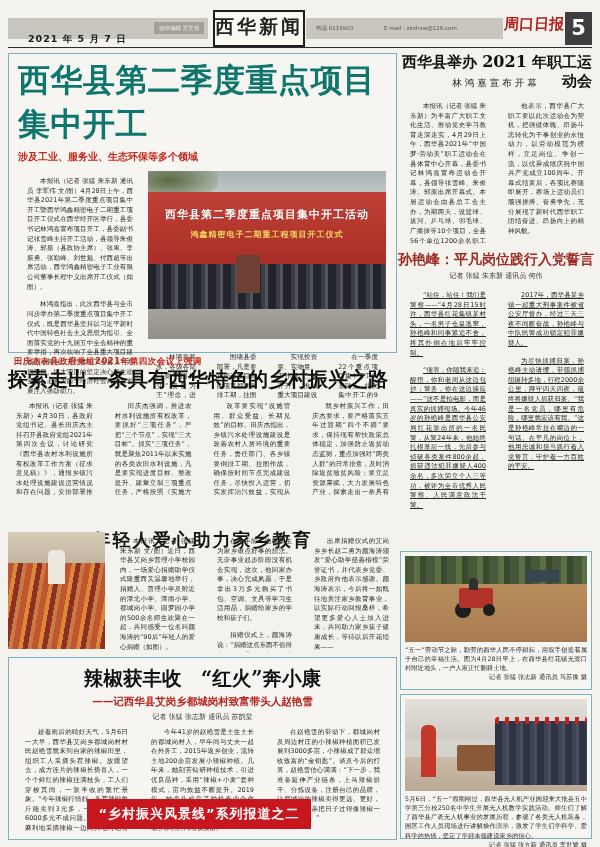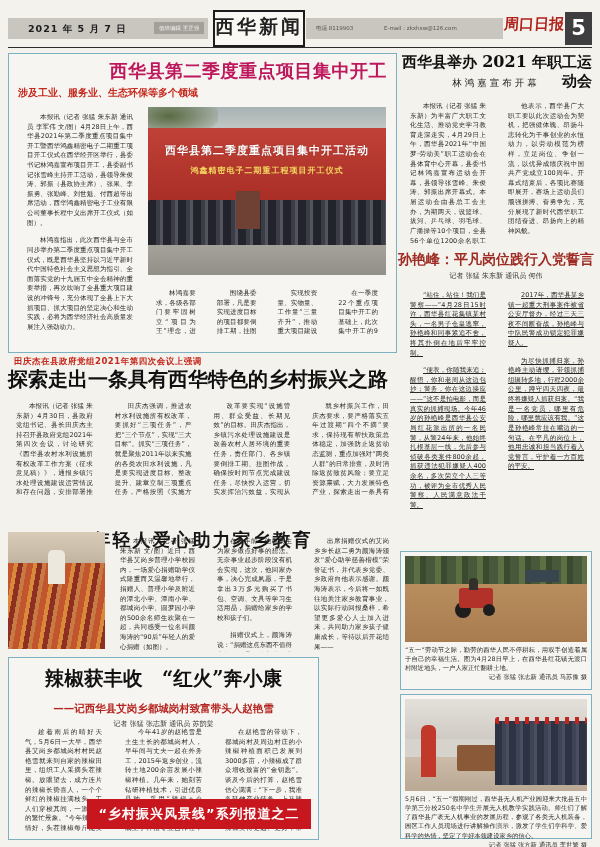--- a/index.html
+++ b/index.html
@@ -2,39 +2,39 @@
 <html><head>
 <meta charset="utf-8">
 <style>
   * { margin:0; padding:0; box-sizing:border-box; }
   html,body { width:600px; height:847px; overflow:hidden; }
   body { background:#f4f2ec; font-family:"DejaVu Sans",sans-serif; color:#222; position:relative; }
 
   
   .hdr-bar { position:absolute; top:18px; height:21px; background:#c9c6c0; }
   .hdr-left { left:8px; width:200px; }
-  .hdr-date { font-size:9.5px; font-weight:bold; color:#1c1c1c; line-height:21px; padding-left:20px; letter-spacing:1px; }
+  .hdr-date { font-size:9.5px; font-weight:bold; color:#1c1c1c; line-height:21px; padding-left:20px; letter-spacing:1px;margin-top:10px; }
   .hdr-editor { position:absolute; left:146px; top:4px; background:#a39f99; color:#f5f5f2; font-size:5.5px; padding:1px 5px; line-height:10px; }
   .masthead-box { position:absolute; left:213px; top:10px; width:92px; height:37px; background:#faf8f3; border:2px solid #1d1d1d; z-index:3; text-align:center; }
   .masthead-box span { font-family:Liberation Mono, monospace; font-weight:bold; font-size:19px; letter-spacing:3px; line-height:33px; }
   .hdr-right { left:306px; width:197px; }
   .hdr-meta { position:absolute; top:0; height:21px; line-height:21px; font-size:5.5px; color:#54524e; }
   .hdr-phone { left:10px; } .hdr-mail { left:78px; }
   .paper-name { position:absolute; left:504px; top:15px; width:60px; font-family:"DejaVu Serif","Liberation Serif",serif; font-weight:bold; font-size:15px; color:#b0221c; letter-spacing:0px; transform:skewX(-4deg); }
   .page-box { position:absolute; left:565px; top:12px; width:27px; height:33px; background:#3e3e40; color:#fff; text-align:center; font-size:21px; font-weight:bold; line-height:33px; }
   .hdr-rule { position:absolute; left:8px; right:8px; top:47px; border-top:1.5px solid #2d2d2d; z-index:1; }
 
   
   .body-col { font-size:6.5px; line-height:1.48; text-align:justify; overflow:hidden; color:#2a2a2a; }
   .para { text-indent:2em; margin:8px; }
   .tealbox { border:1px solid #7db0c0; background:rgba(255,255,255,0.25); }
 
   
   .a1-box { position:absolute; left:8px; top:53px; width:389px; height:300px; padding:5px 9px; }
-  .a1-title { font-family:"DejaVu Serif","Liberation Serif",serif; font-size:18px; font-weight:bold; text-align:right; letter-spacing:0.5px; color:#be185d; }
+  .a1-title { font-family:"DejaVu Serif","Liberation Serif",serif; font-size:32px; font-weight:bold; text-align:left; letter-spacing:0.5px; color:#0f766e; }
   .a1-sub { text-align:left; color:#c5281c; font-size:10px; font-weight:bold; margin-top:3px; }
   .a1-wrap { position:relative; margin-top:5px; height:232px; }
   .a1-intro { position:absolute; left:1px; top:0; width:122px; height:100%; }
   .a1-photo { position:absolute; left:130px; right:1px; top:2px; height:168px; background:#b5bdbd; overflow:hidden;padding-left:29px; }
   .ph-sky { position:absolute; left:0; top:0; right:0; height:24px; background:linear-gradient(#a9b3b4,#c3c9c5); }
   .ph-trees { position:absolute; left:0; top:0; width:70px; height:30px; background:radial-gradient(ellipse at 30% 30%, #5a6a42 0%, #76856040 70%, transparent 75%); }
   .ph-banner { position:absolute; left:0; right:0; top:21px; height:74px; background:linear-gradient(#c04137,#a92e26); text-align:center; }
   .ph-line1 { color:#fff; font-weight:bold; font-size:11px; letter-spacing:1px; margin-top:15px; text-shadow:0 0 1px #7d1f19; }
   .ph-line2 { color:#f2d75d; font-weight:bold; font-size:8px; letter-spacing:1px; margin-top:7px; }
   .ph-people { position:absolute; left:0; right:0; top:93px; height:48px;
@@ -55,23 +55,23 @@
   .y-wrap { position:absolute; left:8px; top:529px; width:389px; height:123px; }
   .y-photo { position:absolute; left:0; top:3px; width:97px; height:117px; background:#cdbfa9; overflow:hidden; }
   .y-bldg { position:absolute; top:0; left:0; right:0; height:34px; background:linear-gradient(#d8ccb8,#bfb3a0); }
   .y-crowd { position:absolute; bottom:0; left:0; right:0; height:86px;
     background:repeating-linear-gradient(100deg,#c2542e 0 6px,#d9893a 6px 10px,#8f2f22 10px 15px,#c77b44 15px 19px); }
   .y-man { position:absolute; left:40px; top:18px; width:17px; height:34px; background:#ece8dd; border-radius:5px 5px 0 0; }
   .y-cols { position:absolute; left:104px; right:0; top:0; height:100%; display:flex; gap:6px; }
   .y-cols .body-col { flex:1; }
 
   
-  .c-box { position:absolute; left:8px; top:657px; width:311px; height:183px; padding:7px 12px; }
+  .c-box { position:absolute; left:8px; top:657px; width:389px; height:183px; padding:7px 12px; }
   .c-title { text-align:center; font-size:19.5px; font-weight:bold; font-family:"DejaVu Serif","Liberation Serif",serif; color:#111; }
-  .c-sub { text-align:center; font-size:10.5px; font-weight:bold; color:#b5241f; margin-top:10px; }
+  .c-sub { text-align:center; font-size:10.5px; font-weight:bold; color:#b5241f; margin-top:3px; }
   .c-byline { text-align:center; font-size:7px; color:#333; margin-top:3px; }
   .c-cols { position:absolute; left:8px; right:8px; top:62px; bottom:6px; display:flex; gap:7px; }
   .c-cols .body-col { flex:1; }
   .c-banner { position:absolute; left:78px; bottom:10px; width:224px; height:30px; background:#c8161e; color:#fff; font-size:13px; font-weight:bold; text-align:center; line-height:30px; letter-spacing:1px; z-index:2; }
 
   
   .s-title { position:absolute; left:400px; top:52px; width:192px; text-align:right; font-weight:bold; font-size:15px; font-family:"DejaVu Serif","Liberation Serif",serif; color:#0f0f0f; }
   .s-title .yr { font-size:16px; }
   .s-sub { position:absolute; left:400px; top:77px; width:192px; text-align:center; font-size:9.5px; letter-spacing:3px; color:#222; }
   .s-cols { position:absolute; left:402px; top:94px; width:190px; height:152px; display:flex; gap:6px; }

